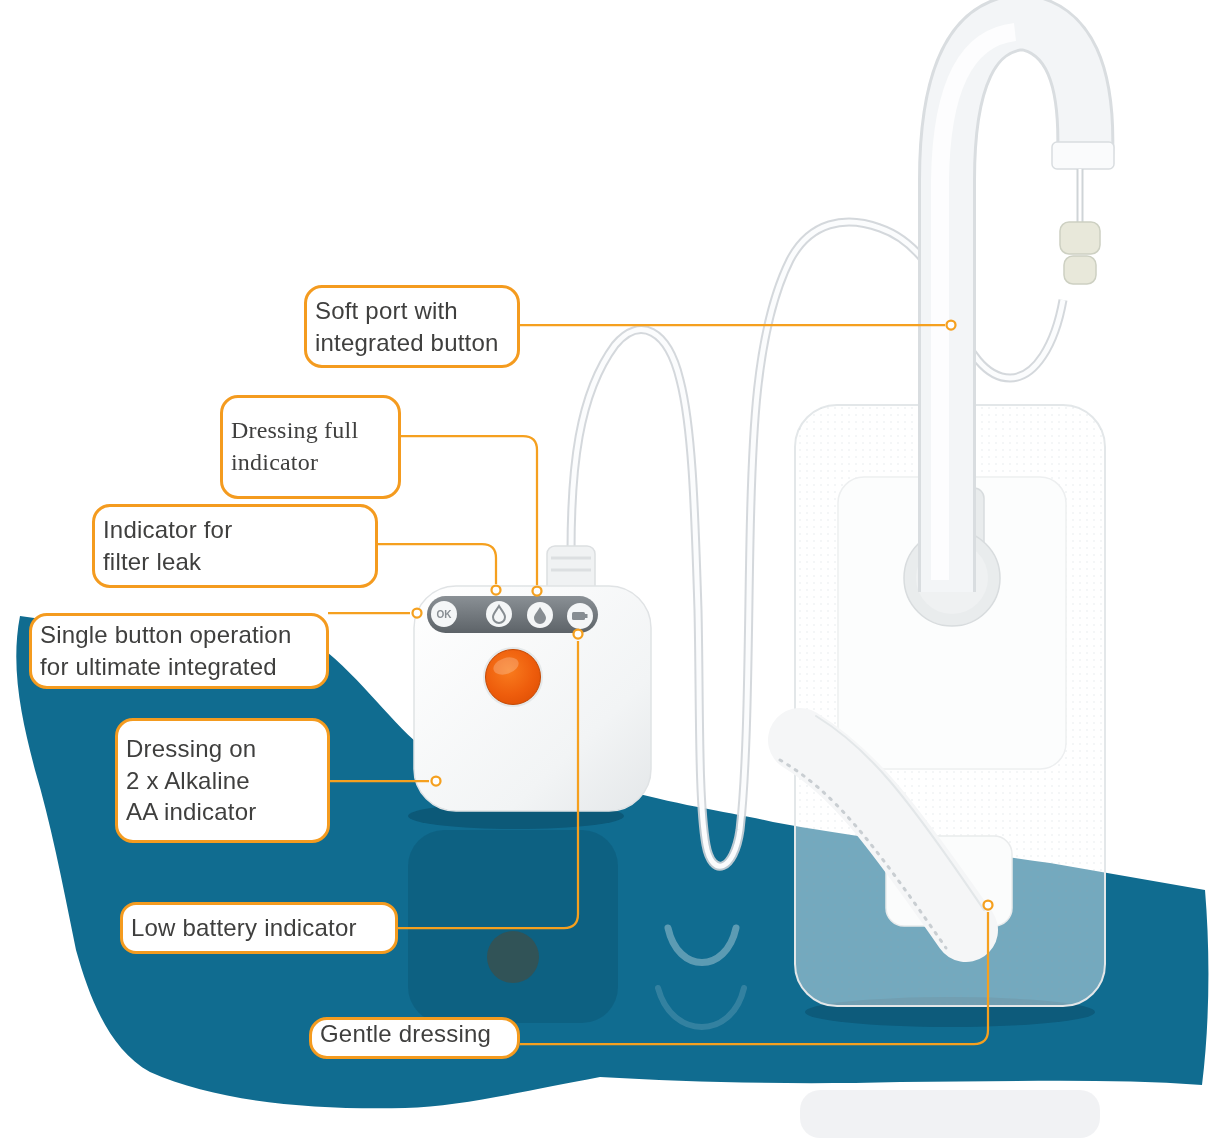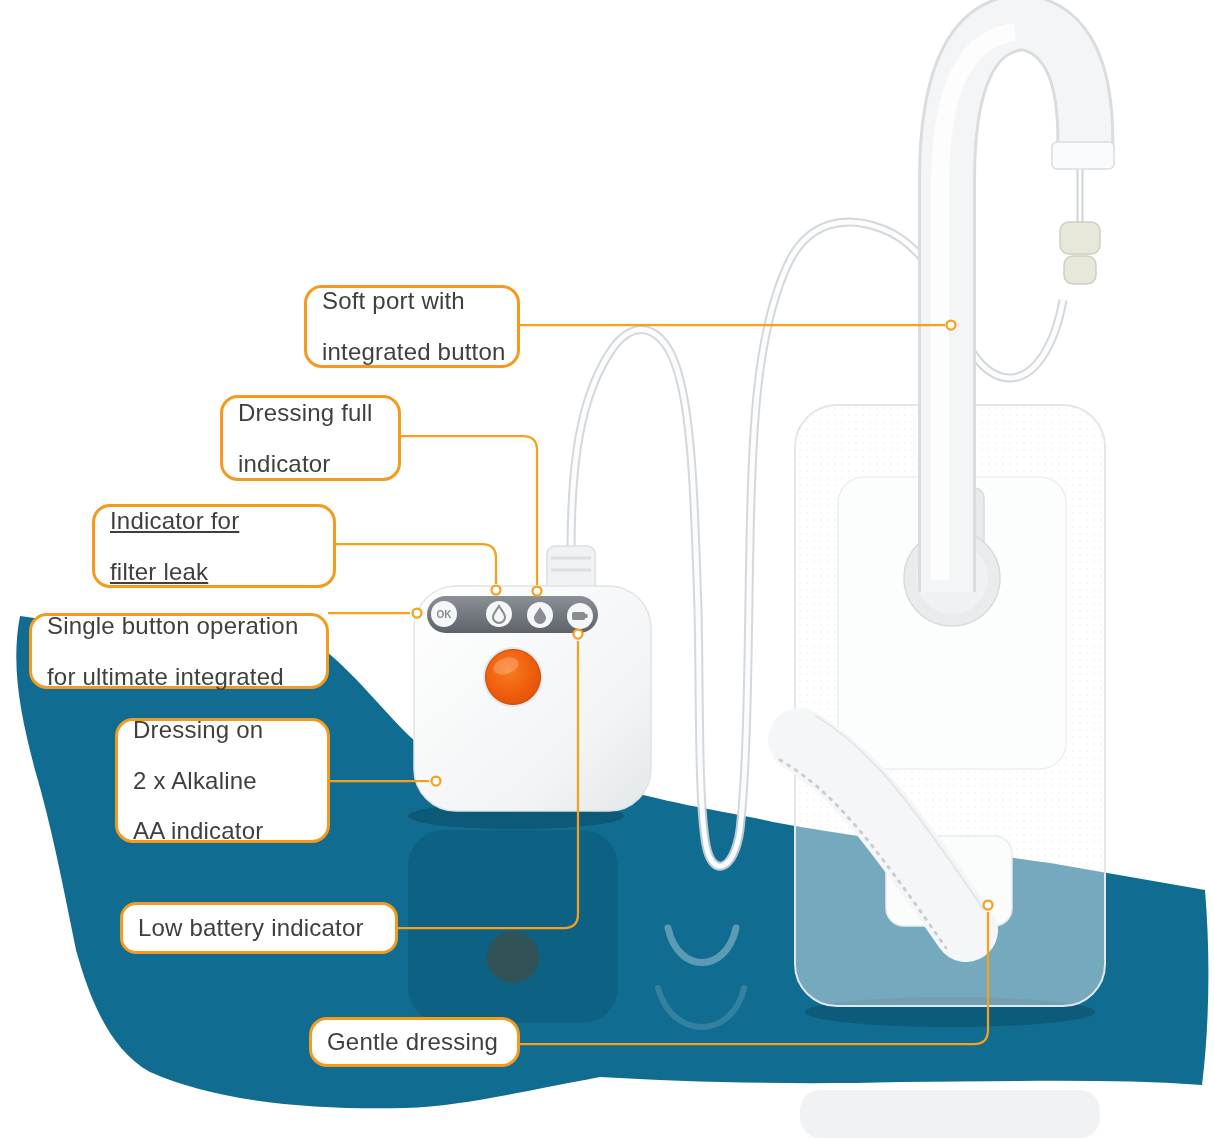--- a/index.html
+++ b/index.html
@@ -5,31 +5,31 @@
   html,body{margin:0;padding:0;background:#ffffff;}
   #stage{
     position:relative;width:1214px;height:1138px;overflow:hidden;
     background:#ffffff;font-family:"Liberation Sans",sans-serif;
   }
   #scene{position:absolute;left:0;top:0;}
   .callout{
     position:absolute;box-sizing:border-box;background:#ffffff;
     border:3px solid #f49b1f;border-radius:18px;
     display:flex;flex-direction:column;justify-content:center;
-    padding:6px 15px;color:#3f3f3e;font-size:24px;line-height:1.32;
-    letter-spacing:0.2px;z-index:10;gap:19px;
+    padding:6px 8px;color:#3f3f3e;font-size:24px;line-height:1.32;
+    letter-spacing:0.2px;z-index:10;
   }
   .callout span{display:block;white-space:nowrap;}
   #co-soft-port      {left:304px;top:285px;width:216px;height:83px;}
-  #co-dressing-full  {left:220px;top:395px;width:181px;height:86px;}
-  #co-vacuum-leak    {left:92px; top:504px;width:244px;height:84px;text-decoration:underline;}
+  #co-dressing-full  {left:220px;top:395px;width:181px;height:104px;font-family:Liberation Serif, serif;}
+  #co-vacuum-leak    {left:92px; top:504px;width:286px;height:84px;}
   #co-single-button  {left:29px; top:613px;width:300px;height:76px;}
   #co-batteries      {left:115px;top:718px;width:215px;height:125px;}
   #co-low-battery    {left:120px;top:902px;width:278px;height:52px;border-radius:16px;}
-  #co-gentle-dressing{left:309px;top:1017px;width:211px;height:50px;}
+  #co-gentle-dressing{left:309px;top:1017px;width:211px;height:42px;justify-content:flex-end;}
 </style>
 </head>
 <body>
 
 <div id="stage">
 
   <svg id="scene" width="1214" height="1138" viewBox="0 0 1214 1138">
     <defs>
       <linearGradient id="devGrad" x1="0" y1="0" x2="1" y2="1">
         <stop offset="0" stop-color="#ffffff"></stop>

